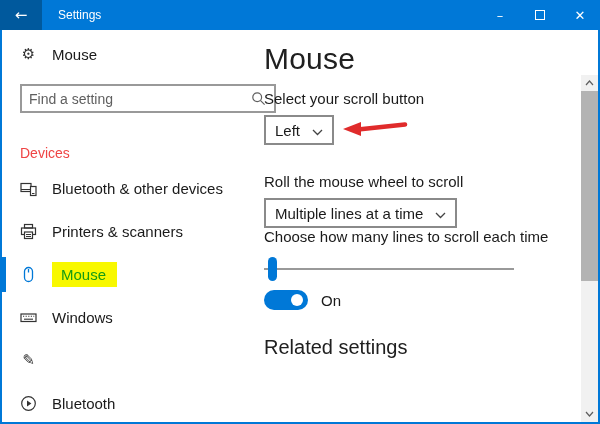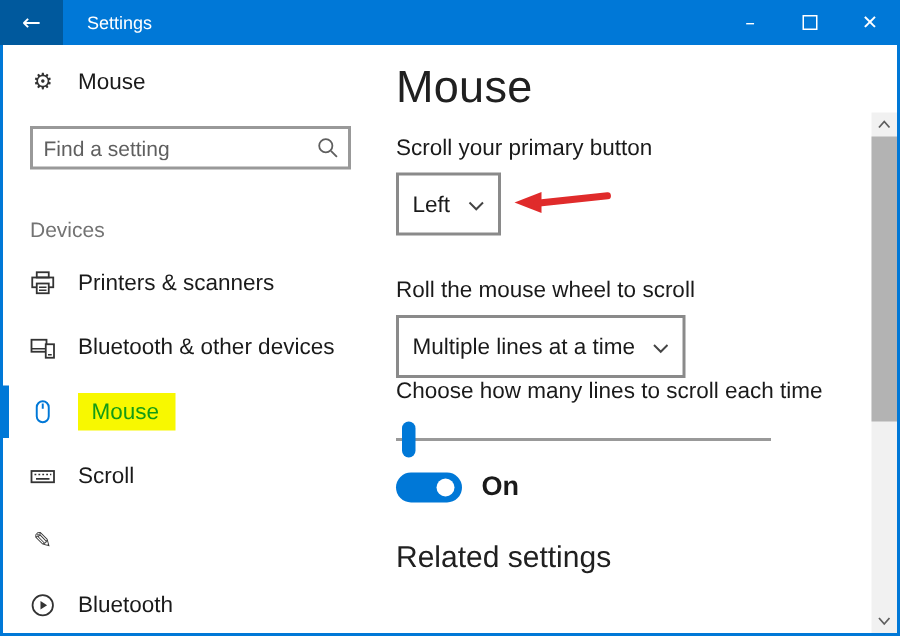--- a/index.html
+++ b/index.html
@@ -43,49 +43,49 @@
   
   .sidebar { width: 250px; flex: 0 0 250px; padding-top: 4px; }
   .side-row {
     height: 40px; display: flex; align-items: center;
     padding-left: 18px; gap: 15px; font-size: 15px; cursor: default;
   }
   .nav-row { height: 43px; position: relative; display: flex; align-items: center; padding-left: 18px; gap: 15px; font-size: 15px; }
   .icon16 { width: 17px; height: 17px; flex: 0 0 17px; display: flex; align-items: center; justify-content: center; }
   .glyph-icon { font-family: "DejaVu Sans", sans-serif; font-size: 15px; color: #333; line-height: 1; }
   .searchbox {
-    margin: 10px 18px 0 18px; width: 214px; height: 29px;
+    margin: 10px 18px 0 18px; width: 256px; height: 29px;
     border: 2px solid #999; background: #fff;
     display: flex; align-items: center; padding: 0 7px;
   }
   .searchbox input {
     border: none; outline: none; flex: 1; font-size: 14px;
     font-family: "Liberation Sans", sans-serif; color: #333; background: transparent;
   }
   .searchbox input::placeholder { color: #5f5f5f; opacity: 1; }
-  .section-header { margin: 32px 0 6px 18px; font-size: 14px; color: #737373; }
+  .section-header { margin: 32px 0 6px 18px; font-size: 14px; color: #ef4444; }
   .accent-bar { position: absolute; left: 0; top: 4px; bottom: 4px; width: 4px; background: #0078d7; }
   .hl-label { background: #f8f800; color: #149c14; padding: 4px 11px 4px 9px; }
   
   .content { flex: 1; padding: 12px 26px 0 12px; }
   .page-title { font-size: 30px; font-weight: 300; color: #202020; letter-spacing: 0.2px; }
   .setting-label { font-size: 15px; margin-top: 0; white-space: nowrap; color: #1a1a1a; }
   .dropdown {
-    height: 42px; border: 2px solid #8a8a8a; background: #fff;
+    height: 30px; border: 2px solid #8a8a8a; background: #fff;
     display: inline-flex; align-items: center; justify-content: space-between;
     padding: 0 9px; font-size: 15px; gap: 12px; cursor: default;
   }
   .dd-row { display: flex; align-items: center; gap: 8px; }
   .slider { position: relative; width: 250px; height: 24px; margin-top: 12px; }
   .slider-track { position: absolute; top: 11px; left: 0; right: 0; height: 2px; background: #999; }
   .slider-thumb { position: absolute; top: 0; left: 4px; width: 9px; height: 24px; border-radius: 4.5px; background: #0078d7; }
   .toggle-row { display: flex; align-items: center; gap: 13px; margin-top: 9px; }
   .toggle { position: relative; width: 44px; height: 20px; border-radius: 10px; background: #0078d7; }
   .toggle-knob { position: absolute; top: 4px; right: 5px; width: 12px; height: 12px; border-radius: 50%; background: #fff; }
-  .toggle-label { font-size: 18px; font-weight: bold; }
+  .toggle-label { font-size: 15px; }
   .related-header { font-size: 20px; font-weight: 400; color: #202020; margin-top: 26px; }
   .annot-arrow { margin-top: 2px; }
   
   .scrollbar {
     position: absolute; top: 75px; bottom: 0; right: 0; width: 17px;
     background: #f1f1f1; display: flex; flex-direction: column; align-items: center;
   }
   .sb-btn { height: 16px; width: 17px; display: flex; align-items: center; justify-content: center; }
   .sb-thumb { position: absolute; top: 16px; left: 0; width: 17px; height: 190px; background: #b3b3b3; }
   .sb-bottom { position: absolute; bottom: 0; }
@@ -132,40 +132,40 @@
               <line x1="9.6" y1="9.6" x2="13.6" y2="13.6" stroke="#5f5f5f" stroke-width="1.2"></line>
             </svg>
         </span>
       </div>
 
       <div class="section-header">Devices</div>
 
       <div class="nav-row">
         <span class="icon16">
           <svg width="17" height="17" viewBox="0 0 17 17">
+              <rect x="1" y="3.5" width="10" height="8" fill="none" stroke="#333" stroke-width="1.2"></rect>
+              <line x1="1" y1="9.5" x2="11" y2="9.5" stroke="#333" stroke-width="1"></line>
+              <rect x="10.5" y="6.5" width="5.5" height="9" fill="#fff" stroke="#333" stroke-width="1.2"></rect>
+              <line x1="12" y1="13.5" x2="14.5" y2="13.5" stroke="#333" stroke-width="1"></line>
+            </svg>
+        </span>
+        <span>Bluetooth &amp; other devices</span>
+      </div>
+
+      <div class="nav-row">
+        <span class="icon16">
+          <svg width="17" height="17" viewBox="0 0 17 17">
               <rect x="4.5" y="1.5" width="8" height="3.5" fill="none" stroke="#333" stroke-width="1.2"></rect>
               <rect x="1.5" y="5" width="14" height="6.5" fill="none" stroke="#333" stroke-width="1.2"></rect>
               <rect x="4.5" y="9" width="8" height="6.5" fill="#fff" stroke="#333" stroke-width="1.2"></rect>
               <line x1="6" y1="11.5" x2="11" y2="11.5" stroke="#333" stroke-width="1"></line>
               <line x1="6" y1="13.5" x2="11" y2="13.5" stroke="#333" stroke-width="1"></line>
             </svg>
         </span>
         <span>Printers &amp; scanners</span>
-      </div>
-
-      <div class="nav-row">
-        <span class="icon16">
-          <svg width="17" height="17" viewBox="0 0 17 17">
-              <rect x="1" y="3.5" width="10" height="8" fill="none" stroke="#333" stroke-width="1.2"></rect>
-              <line x1="1" y1="9.5" x2="11" y2="9.5" stroke="#333" stroke-width="1"></line>
-              <rect x="10.5" y="6.5" width="5.5" height="9" fill="#fff" stroke="#333" stroke-width="1.2"></rect>
-              <line x1="12" y1="13.5" x2="14.5" y2="13.5" stroke="#333" stroke-width="1"></line>
-            </svg>
-        </span>
-        <span>Bluetooth &amp; other devices</span>
       </div>
 
       <div class="nav-row">
         <span class="accent-bar"></span>
         <span class="icon16">
           <svg width="17" height="17" viewBox="0 0 17 17">
               <rect x="4.5" y="1.5" width="8" height="14" rx="4" fill="none" stroke="#0078d7" stroke-width="1.3"></rect>
               <line x1="8.5" y1="3" x2="8.5" y2="6.5" stroke="#0078d7" stroke-width="1.3"></line>
             </svg>
         </span>
@@ -177,42 +177,42 @@
           <svg width="17" height="17" viewBox="0 0 17 17">
               <rect x="1" y="5" width="15" height="7.5" fill="none" stroke="#333" stroke-width="1.2"></rect>
               <line x1="3" y1="7.3" x2="4.2" y2="7.3" stroke="#333" stroke-width="1.1"></line>
               <line x1="5.6" y1="7.3" x2="6.8" y2="7.3" stroke="#333" stroke-width="1.1"></line>
               <line x1="8.2" y1="7.3" x2="9.4" y2="7.3" stroke="#333" stroke-width="1.1"></line>
               <line x1="10.8" y1="7.3" x2="12" y2="7.3" stroke="#333" stroke-width="1.1"></line>
               <line x1="13.3" y1="7.3" x2="14.2" y2="7.3" stroke="#333" stroke-width="1.1"></line>
               <line x1="4" y1="10.2" x2="13" y2="10.2" stroke="#333" stroke-width="1.1"></line>
             </svg>
         </span>
-        <span>Scroll</span>
+        <span>Windows</span>
       </div>
 
       <div class="nav-row">
         <span class="icon16 glyph-icon">✎</span>
       </div>
 
       <div class="nav-row">
         <span class="icon16">
           <svg width="17" height="17" viewBox="0 0 17 17">
               <circle cx="8.5" cy="8.5" r="6.8" fill="none" stroke="#333" stroke-width="1.2"></circle>
               <polygon points="7,5.6 11.4,8.5 7,11.4" fill="#333"></polygon>
             </svg>
         </span>
         <span>Bluetooth</span>
       </div>
     </div>
 
     <div class="content">
       <h1 class="page-title">Mouse</h1>
 
-      <div class="setting-label mt14">Scroll your primary button</div>
+      <div class="setting-label mt14">Select your scroll button</div>
       <div class="dd-row mt8">
         <div class="dropdown">
           <span>Left</span>
           <span>
             <svg width="11" height="7" viewBox="0 0 11 7">
                 <polyline points="1,1 5.5,5.5 10,1" fill="none" stroke="#444" stroke-width="1.3"></polyline>
               </svg>
           </span>
         </div>
         <span class="annot-arrow">

